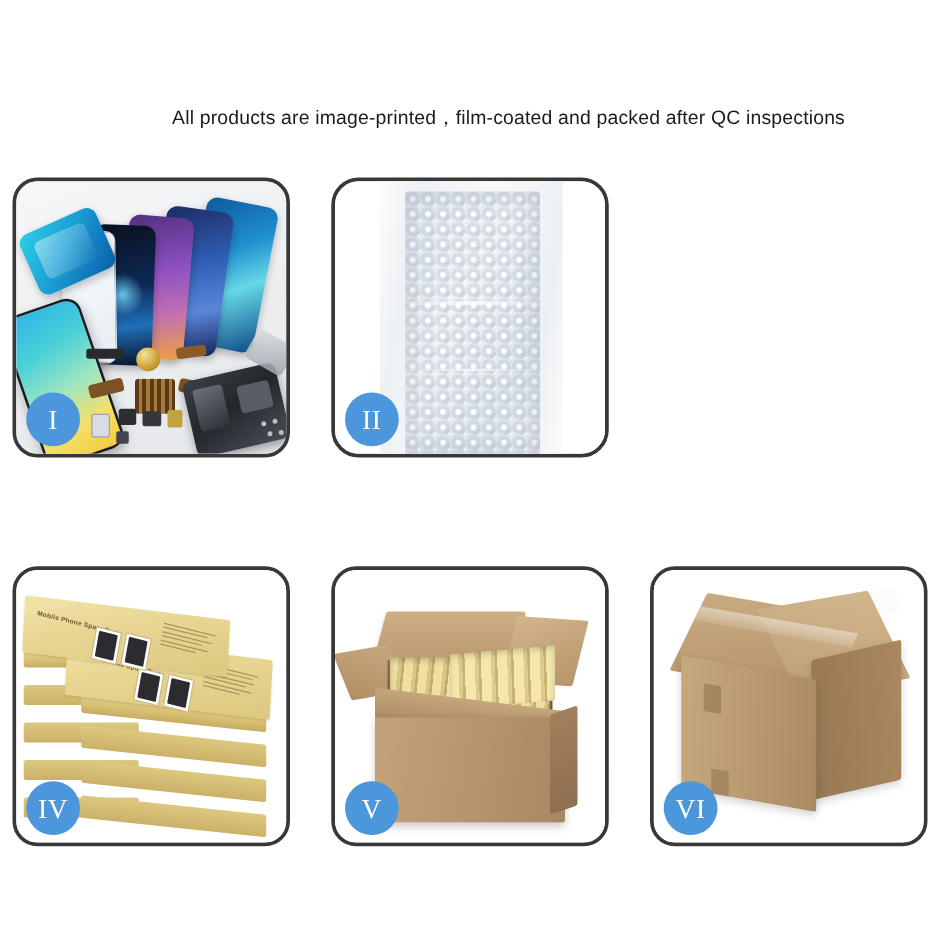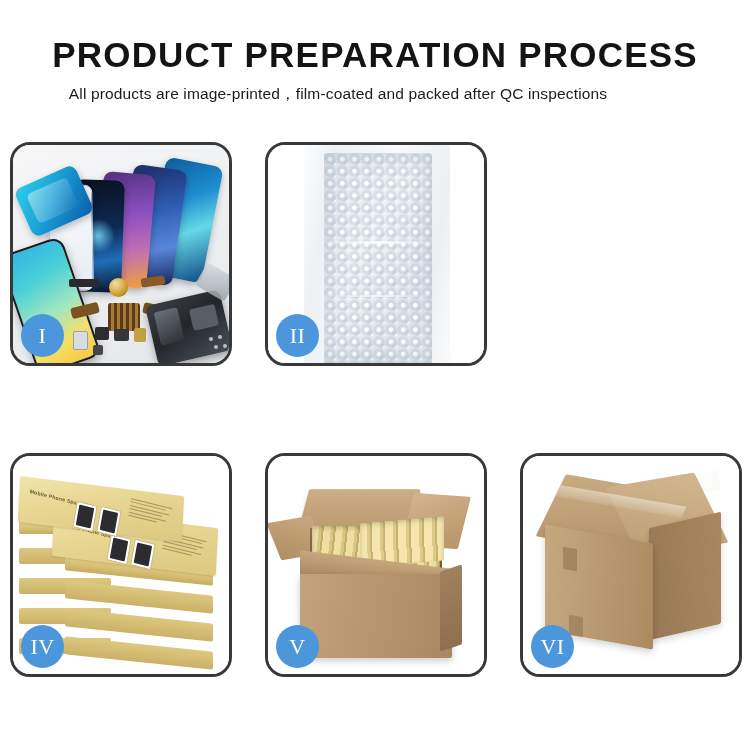--- a/index.html
+++ b/index.html
@@ -26,37 +26,38 @@
     font-family:"Liberation Sans", sans-serif;
   }
   .subtitle{
     position:absolute;left:0;top:84px;width:676px;
     font-size:15.5px;
     font-weight:400;
     color:#1b1b1b;
     letter-spacing:0.15px;
     white-space:nowrap;
     font-family:"Liberation Sans", sans-serif;
+    text-align:right;
   }
 
   
   .grid{
     position:absolute;left:0;top:0;width:750px;height:750px;
   }
   .panel{
     position:absolute;
     width:222px;height:224px;
     border:3.5px solid #383838;
     border-radius:20px;
     background:#ffffff;
     overflow:hidden;
     box-sizing:border-box;
   }
   .p1{left:10px;top:142px;}
-  .p2{left:265px;top:142px;}
+  .p2{left:265px;top:142px;border-radius:22px;}
   .p3{left:520px;top:142px;}
   .p4{left:10px;top:453px;}
   .p5{left:265px;top:453px;}
   .p6{left:520px;top:453px;}
 
   .stage{position:absolute;inset:0;overflow:hidden;}
 
   
   .badge{
     position:absolute;left:8px;bottom:6px;
@@ -260,21 +261,20 @@
     transform:rotate(-12deg);border-radius:2px;}
   .seam{position:absolute;left:40px;top:92px;width:14px;height:22px;
     background:rgba(140,112,78,.55);transform:skewY(10deg);border-radius:1px;}
   .seam2{position:absolute;left:46px;top:160px;width:14px;height:20px;
     background:rgba(140,112,78,.5);transform:skewY(10deg);border-radius:1px;}
 </style>
 </head>
 <body>
 
 <div class="header">
-  <div class="title">PRODUCT PREPARATION PROCESS</div>
   <div class="subtitle">All products are image-printed，film-coated and packed after QC inspections</div>
 </div>
 
 <div class="grid">
 
   <div class="panel p1">
     <div class="stage">
       <div class="ph ph-a"></div>
       <div class="ph ph-b"></div>
       <div class="ph ph-c"></div>

